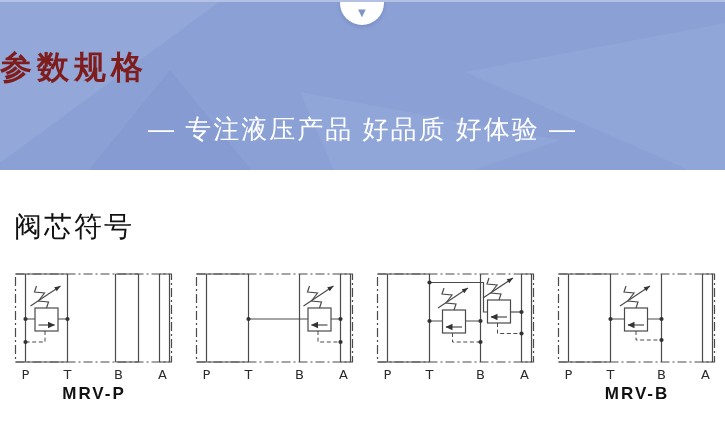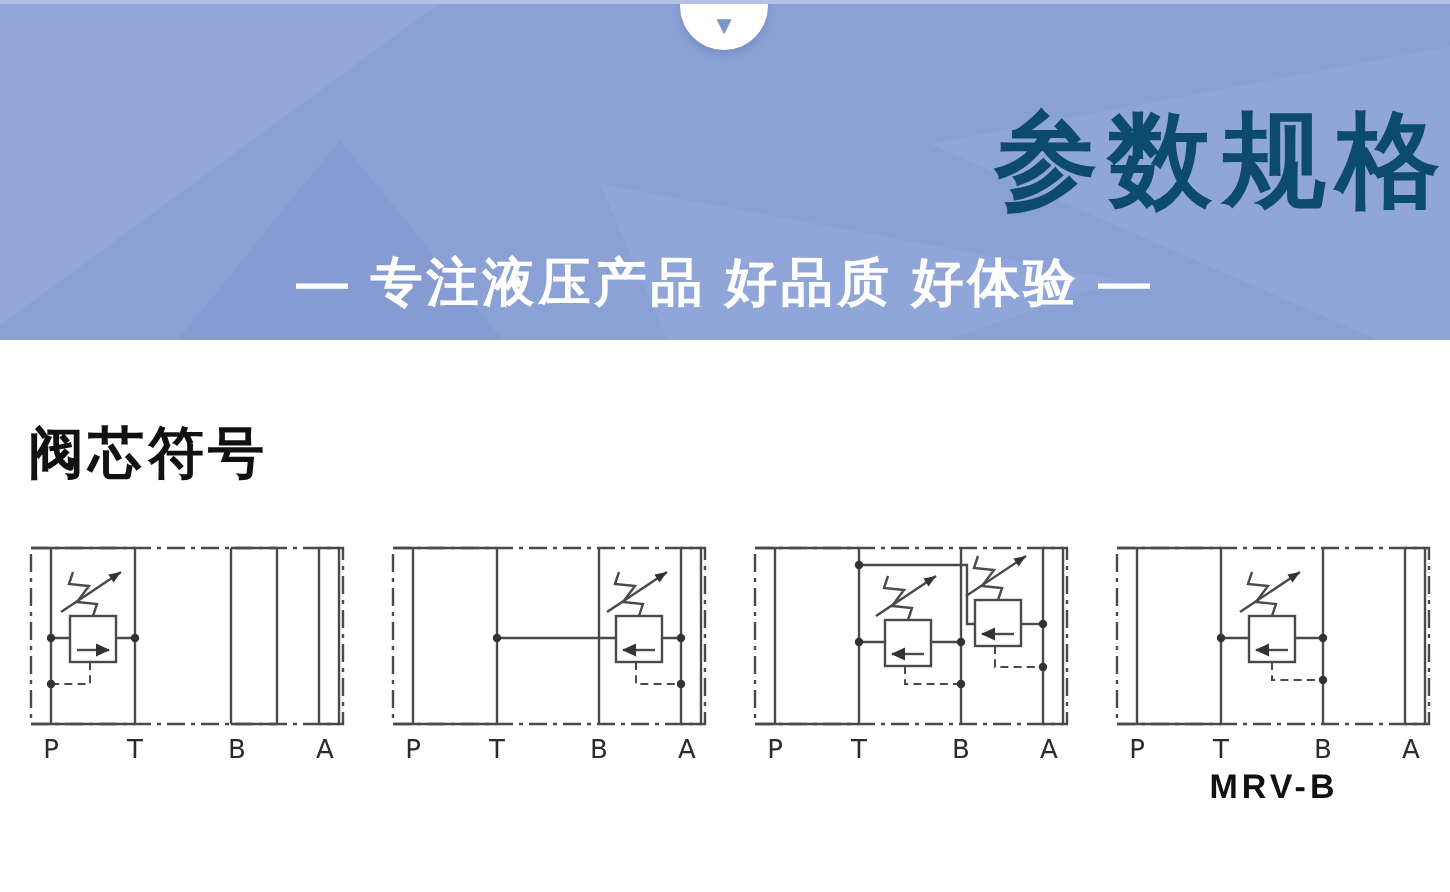--- a/index.html
+++ b/index.html
@@ -25,31 +25,31 @@
   .facet.f4 { left:300px; top:90px; width:260px; height:120px;
     background:rgba(255,255,255,0.05); clip-path:polygon(0 0,100% 40%,20% 100%); }
   .badge {
     position:absolute; left:340px; top:-21px; width:44px; height:44px;
     background:#ffffff; border-radius:50%;
     display:flex; align-items:flex-end; justify-content:center;
     box-shadow:0 2px 4px rgba(60,80,140,0.25);
   }
   .badge .tri { color:#7e93c8; font-size:13px; line-height:1; padding-bottom:6px; }
   .banner-title {
-    position:absolute; left:0; right:0; top:44px; text-align:right;
-    color:#0c4a6e; font-size:52px; font-weight:bold; letter-spacing:5px;
+    position:absolute; left:0; right:0; top:44px; text-align:left;
+    color:#7f1d1d; font-size:32px; font-weight:bold; letter-spacing:5px;
   }
   .banner-sub {
     position:absolute; left:0; right:0; top:110px; text-align:center;
-    color:#ffffff; font-size:26px; font-weight:bold; letter-spacing:2px;margin-top:12px;
+    color:#ffffff; font-size:26px; font-weight:normal; letter-spacing:2px;
   }
   
   .section-heading {
     margin:38px 0 0 14px;
-    font-size:28px; font-weight:bold; color:#111111; letter-spacing:2px;
+    font-size:28px; font-weight:normal; color:#111111; letter-spacing:2px;
   }
   
   .diagram-row {
     display:flex; justify-content:space-between;
     padding:0 8px 0 14px; margin-top:26px;
   }
   .diagram { width:160px; text-align:center; }
   .diagram svg { display:block; }
   .diagram-name {
     margin-top:0px; font-size:17px; font-weight:bold; color:#0a0a0a;
@@ -108,20 +108,21 @@
       <polygon class="head" points="46.5,14 42.8,19.3 40.2,15.3"></polygon>
 
       <path class="pilot" d="M31 59 V70 H11.5"></path>
       <circle class="dot" cx="11.5" cy="70" r="2.1"></circle>
 
       <text class="port-label" x="11.5" y="107" text-anchor="middle">P</text>
       <text class="port-label" x="53.5" y="107" text-anchor="middle">T</text>
       <text class="port-label" x="104.5" y="107" text-anchor="middle">B</text>
       <text class="port-label" x="148.5" y="107" text-anchor="middle">A</text>
     </svg>
+    <div class="diagram-name">MRV-P</div>
   </div>
 
   <div class="diagram">
     <svg width="160" height="112" viewBox="0 0 160 112">
       <rect class="frame" x="1.5" y="2" width="156" height="88"></rect>
       <path class="solid" d="M1.5 2 H53.5 M1.5 90 H53.5"></path>
       <line class="solid" x1="11.5" y1="2" x2="11.5" y2="90"></line>
       <line class="solid" x1="53.5" y1="2" x2="53.5" y2="90"></line>
       <line class="solid" x1="104.5" y1="2" x2="104.5" y2="90"></line>
       <line class="solid" x1="145.5" y1="2" x2="145.5" y2="90"></line>

